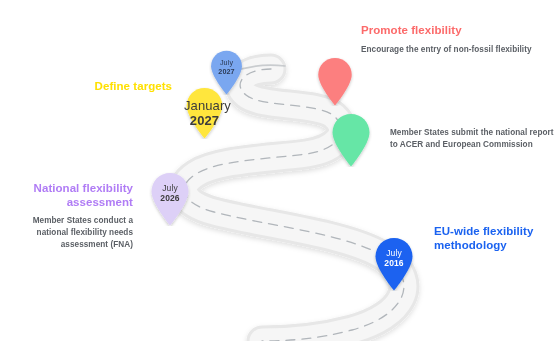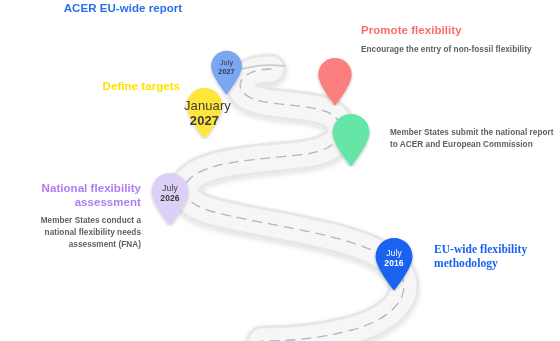--- a/index.html
+++ b/index.html
@@ -55,21 +55,21 @@
     letter-spacing: .05px;
   }
   .block p {
     margin: 0;
     font-size: 8.2px;
     font-weight: 700;
     line-height: 1.46;
     color: #5c6066;
     letter-spacing: .05px;
   }
-  .ta-right  { text-align: right; padding-left: 8px; }
+  .ta-right  { text-align: right; }
   .ta-left   { text-align: left; }
   .ta-center { text-align: center; }
 </style>
 </head>
 <body>
 
 <div id="canvas">
 
   <svg id="road-layer" viewBox="0 0 560 341">
     <defs>
@@ -168,38 +168,37 @@
     <svg class="pin" viewBox="0 0 42 54">
       <path d="M21 53.5 C 21 53.5 39.5 31.5 39.5 19.5 C 39.5 9 31.2 1 21 1 C 10.8 1 2.5 9 2.5 19.5 C 2.5 31.5 21 53.5 21 53.5 Z" fill="#fc7f7f" filter="url(#pinShadow)"></path>
     </svg>
     <div class="pin-label" style="color:#ffffff;">
       <span></span>
       <span class="l2"></span>
     </div>
   </div>
 
   <div class="block ta-center" style="left:28px; top:2px; width:190px;">
-    <h3 style="color:#2b6ef0;">ACER EU-wide report</h3>
   </div>
 
   <div class="block ta-left" style="left:361px; top:24px; width:180px;">
     <h3 style="color:#fc6a6a;">Promote flexibility</h3>
     <p>Encourage the entry of non-fossil flexibility</p>
   </div>
 
   <div class="block ta-right" style="left:0px; top:80px; width:172px;">
     <h3 style="color:#ffe000;">Define targets</h3>
   </div>
 
   <div class="block ta-left" style="left:390px; top:127px; width:165px;">
     <p>Member States submit the national report to ACER and European Commission</p>
   </div>
 
   <div class="block ta-right" style="left:0px; top:182px; width:133px;">
     <h3 style="color:#b07cf5;">National flexibility assessment</h3>
     <p>Member States conduct a national flexibility needs assessment (FNA)</p>
   </div>
 
-  <div class="block ta-left" style="left:434px; top:243px; width:124px;font-family:Liberation Serif, serif;">
+  <div class="block ta-left" style="left:434px; top:225px; width:124px;">
     <h3 style="color:#1a62f0;">EU-wide flexibility methodology</h3>
   </div>
 
 </div>
 
 </body></html>

